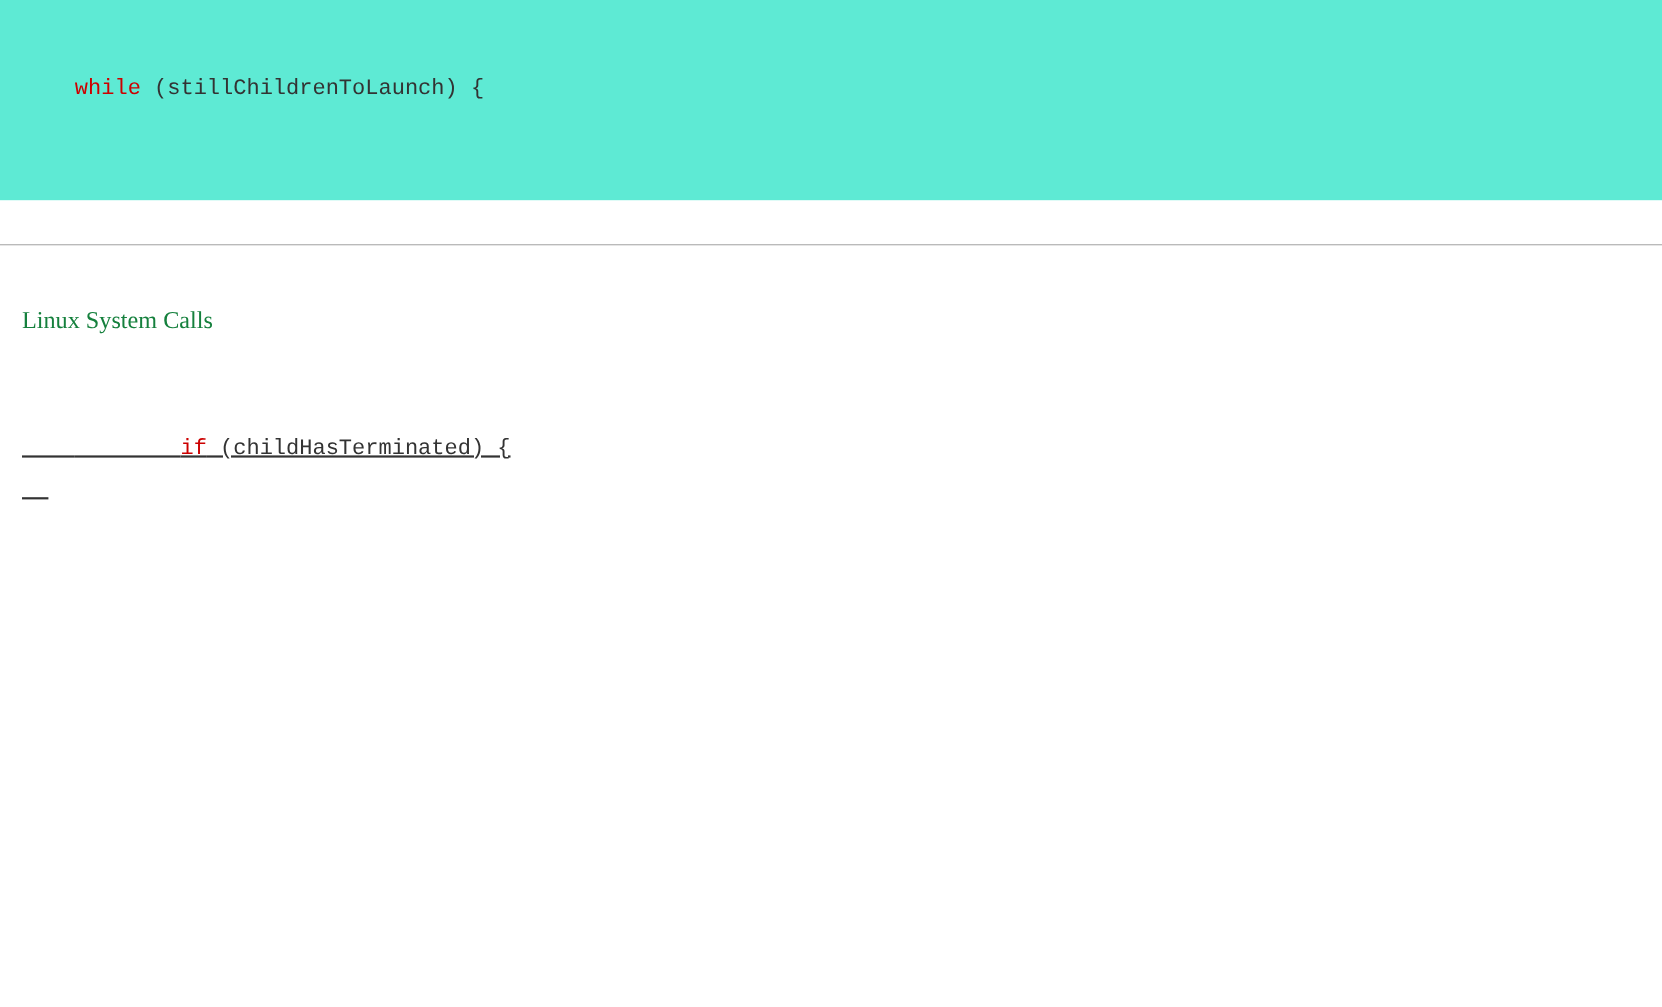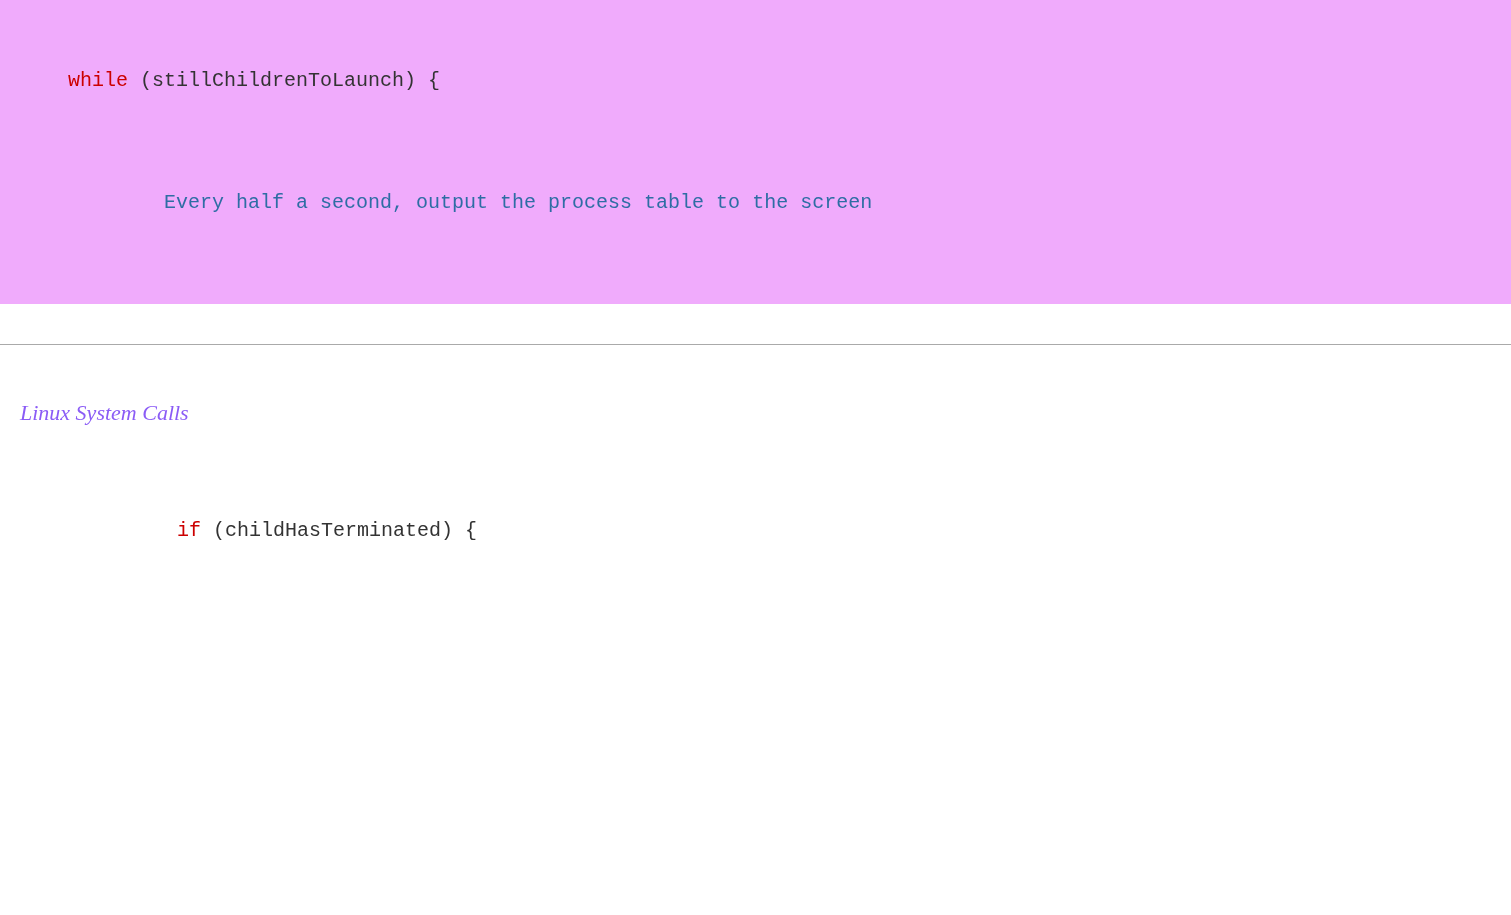--- a/index.html
+++ b/index.html
@@ -14,21 +14,21 @@
       font-size: 18px;
       line-height: 1.6;
       color: #333333;
       width: 1511px;
       min-height: 915px;
       overflow-x: hidden;
     }
 
     .code-section {
       padding: 20px 12px 40px 0;
-      background: #f0abfc;
+      background: #5eead4;
     }
 
     .code-line {
       padding: 4px 20px;
       white-space: pre;
       font-size: 20px;
       line-height: 1.9;
     }
 
     .keyword {
@@ -44,45 +44,42 @@
     }
 
     .divider {
       border: none;
       border-top: 1.5px solid #aaaaaa;
       margin: 40px 0 0 0;
     }
 
     .section-label {
       font-family: Georgia, 'Times New Roman', serif;
-      font-style: italic;
       font-size: 22px;
-      color: #8b5cf6;
+      color: #15803d;
       padding: 50px 20px 30px 20px;
       font-weight: normal;
     }
 
     .code-section-bottom {
-      padding: 10px 0 20px 13px;
+      padding: 10px 0 20px 0;
       background: #ffffff;
+      text-decoration: underline;
     }
   </style>
 </head>
 <body>
 
 <div class="code-section">
 
   <div class="code-line">
     <span class="keyword">while</span><span class="code-normal"> (stillChildrenToLaunch) {</span>
   </div>
 
 
-  <div class="code-line">
-    <span class="comment-text">        Every half a second, output the process table to the screen</span>
-  </div>
 
 
 </div>
 
 <hr class="divider">
 
 <div class="section-label">Linux System Calls</div>
 
 <div class="code-section-bottom">
 

